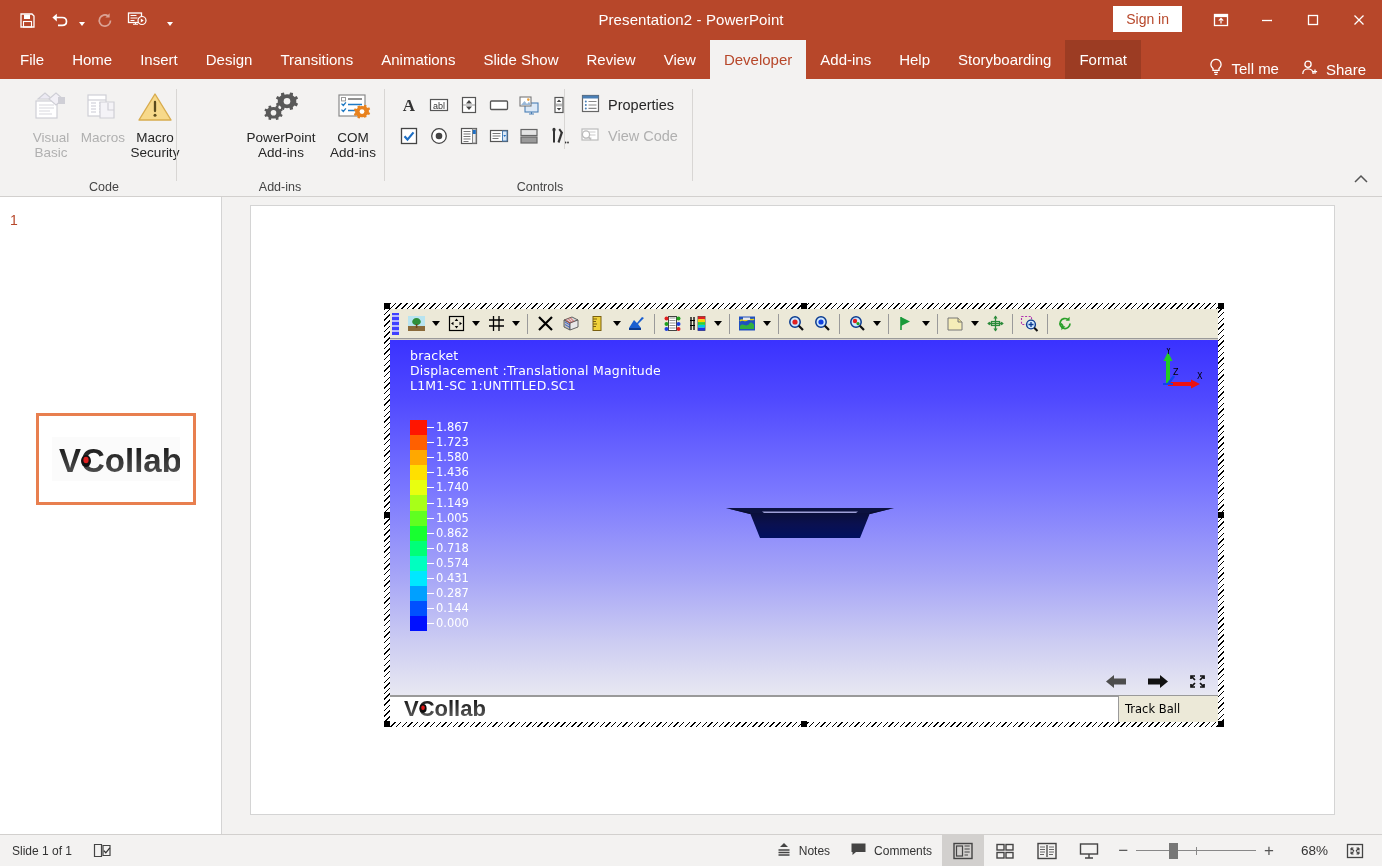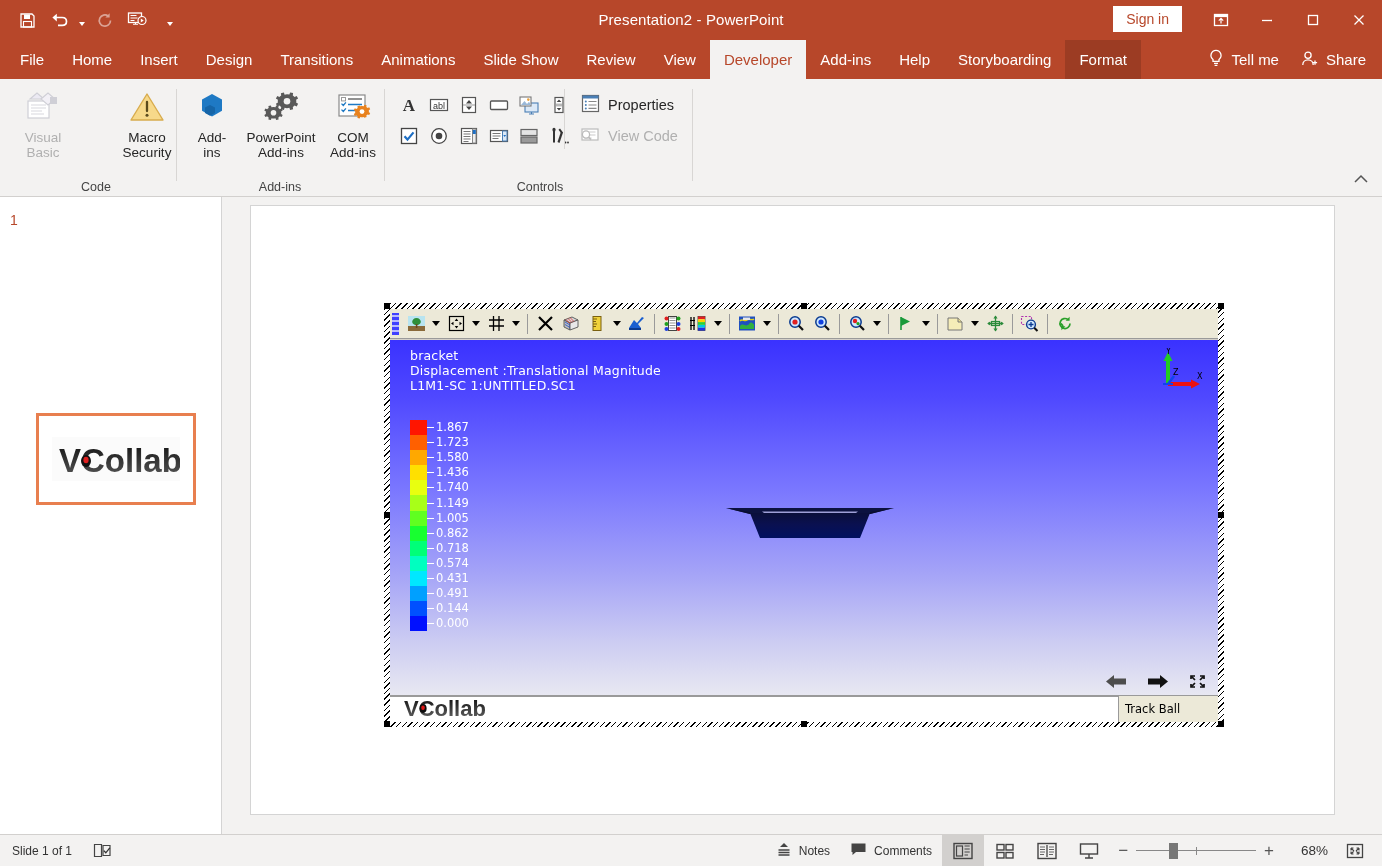--- a/index.html
+++ b/index.html
@@ -36,21 +36,21 @@
     position:absolute; left:0; top:40px; width:1382px; height:39px;
     background:#b7472a;
   }
   .tabs{ position:absolute; left:6px; top:0; display:flex; height:39px; align-items:stretch;}
   .tab{
     color:#fff; font-size:15px; padding:0 14px; display:flex; align-items:center;
     cursor:pointer; white-space:nowrap;
   }
   .tab.active{ background:#f3f2f1; color:#b7472a; }
   .tab.contextual{ background:#9c3c23; color:#fff; }
-  .rightbar{ position:absolute; right:4px; top:0; height:39px; display:flex; align-items:center; color:#fff; }
+  .rightbar{ position:absolute; right:4px; top:0; height:39px; display:flex; align-items:flex-end; color:#fff; }
   .tellme{ display:flex; align-items:center; gap:7px; font-size:15px; padding:0 10px; cursor:pointer; }
   .share{ display:flex; align-items:center; gap:6px; font-size:15px; padding:0 12px; cursor:pointer; }
   
   .ribbon{
     position:absolute; left:0; top:79px; width:1382px; height:118px;
     background:#f3f2f1; border-bottom:1px solid #d2d0ce;
   }
   .rgroup{ position:absolute; top:0; height:118px; }
   .rgroup-label{
     position:absolute; bottom:3px; left:0; width:100%; text-align:center;
@@ -250,60 +250,62 @@
             <path d="M14 10.5v4.2M11.9 12.6h4.2" stroke="#fff" stroke-width="1.3"></path>
           </svg>
       </span>
       <span>Share</span>
     </div>
   </div>
 </div>
 
 <div class="ribbon">
 
-  <div class="rgroup" style="left:8px;width:176px;">
+  <div class="rgroup" style="left:16px;width:176px;">
     <div class="bigbtn disabled" style="left:4px">
       <div class="ico">
         <svg width="38" height="34" viewBox="0 0 38 34">
           <rect x="4" y="11" width="21" height="17" fill="#fff" stroke="#cfcfd6" stroke-width="1.2"></rect>
           <path d="M7 15h15M7 18h15M7 21h11M7 24h13" stroke="#d8d8de" stroke-width="1.2"></path>
           <path d="M6 9 13 3l7 6z" fill="#eceaf3" stroke="#cfcfd6" stroke-width="1.1"></path>
           <path d="M17 9 24 3l7 6-7 6z" fill="#f2f0f6" stroke="#cfcfd6" stroke-width="1.1"></path>
           <rect x="26" y="7" width="7" height="7" fill="#cfcfd6"></rect>
         </svg>
       </div>
       <div>Visual</div>
       <div>Basic</div>
     </div>
+    <div class="bigbtn disabled" style="left:56px">
+      <div class="ico">
+        <svg width="38" height="34" viewBox="0 0 38 34">
+          <rect x="4" y="5" width="18" height="21" fill="#fff" stroke="#cfcfd6" stroke-width="1.2"></rect>
+          <path d="M4 10h18" stroke="#cfcfd6" stroke-width="1.2"></path>
+          <path d="M7 13h5M7 16h5M7 19h5M7 22h5M15 13h5M15 16h5M15 19h5M15 22h5" stroke="#dcdce2" stroke-width="1.3"></path>
+          <path d="M16 12h14v16H16z" fill="#f4f3f7" stroke="#cfcfd6" stroke-width="1.2"></path>
+          <path d="M24 13v7h6" fill="none" stroke="#cfcfd6" stroke-width="1.2"></path>
+        </svg>
+      </div>
+      <div>Macros</div>
+    </div>
     <div class="bigbtn" style="left:106px;width:66px">
       <div class="ico">
         <svg width="40" height="34" viewBox="0 0 40 34">
           <path d="M20 4 36 30H4z" fill="#f7d98a" stroke="#d8ac4e" stroke-width="1.4" stroke-linejoin="round"></path>
           <path d="M20 12v9" stroke="#5a4a1c" stroke-width="2.3" stroke-linecap="round"></path>
           <circle cx="20" cy="25.3" r="1.5" fill="#5a4a1c"></circle>
         </svg>
       </div>
       <div>Macro</div>
       <div>Security</div>
     </div>
     <div class="rgroup-label">Code</div>
   </div>
   <div class="rsep" style="left:176px"></div>
 
   <div class="rgroup" style="left:180px;width:200px;">
-    <div class="bigbtn" style="left:4px;width:56px">
-      <div class="ico">
-        <svg width="36" height="34" viewBox="0 0 36 34">
-          <path d="M18 4l10 5.6v11.2L18 26.4 8 20.8V9.6z" fill="#1e79c4"></path>
-          <path d="M11 17.5 16 15l5 2.5v5.5l-5 2.7-5-2.7z" fill="#1565a8"></path>
-        </svg>
-      </div>
-      <div>Add-</div>
-      <div>ins</div>
-    </div>
     <div class="bigbtn" style="left:58px;width:86px">
       <div class="ico">
         <svg width="40" height="34" viewBox="0 0 40 34">
           <g fill="#595959">
             <path d="M26 4.2a7.2 7.2 0 0 1 2.4.4l.7-2.2 3 .7-.3 2.3c.7.4 1.3.9 1.8 1.5l2.1-1 1.4 2.7-2 1.2c.1.4.2.9.2 1.4s-.1 1-.2 1.4l2 1.2-1.4 2.7-2.1-1c-.5.6-1.1 1.1-1.8 1.5l.3 2.3-3 .7-.7-2.2a7.2 7.2 0 0 1-4.8 0l-.7 2.2-3-.7.3-2.3a7.3 7.3 0 0 1-1.8-1.5l-2.1 1-1.4-2.7 2-1.2a7.5 7.5 0 0 1 0-2.8l-2-1.2L16.3 6l2.1 1c.5-.6 1.1-1.1 1.8-1.5l-.3-2.3 3-.7.7 2.2A7.2 7.2 0 0 1 26 4.2z"></path>
           </g>
           <circle cx="26" cy="11.2" r="3.3" fill="#f3f2f1"></circle>
           <g fill="#595959">
             <path d="M12.5 17a6 6 0 0 1 2 .3l.6-1.8 2.5.6-.3 1.9c.6.3 1.1.7 1.5 1.2l1.8-.8 1.1 2.2-1.6 1c.1.4.2.8.2 1.2s-.1.8-.2 1.1l1.6 1-1.1 2.2-1.8-.8c-.4.5-.9.9-1.5 1.2l.3 1.9-2.5.6-.6-1.8a6 6 0 0 1-4 0l-.6 1.8-2.5-.6.3-1.9a6 6 0 0 1-1.5-1.2l-1.8.8-1.1-2.2 1.6-1a6.2 6.2 0 0 1 0-2.3l-1.6-1 1.1-2.2 1.8.8c.4-.5.9-.9 1.5-1.2l-.3-1.9 2.5-.6.6 1.8a6 6 0 0 1 2-.3z"></path>
           </g>
@@ -724,21 +726,21 @@
                 <div class="legend-val">0.574</div>
               </div>
               <div class="legend-row">
                 <div class="legend-sw" style="background:#00e8ff"></div>
                   <div class="legend-tick"></div>
                 <div class="legend-val">0.431</div>
               </div>
               <div class="legend-row">
                 <div class="legend-sw" style="background:#00a0ff"></div>
                   <div class="legend-tick"></div>
-                <div class="legend-val">0.491</div>
+                <div class="legend-val">0.287</div>
               </div>
               <div class="legend-row">
                 <div class="legend-sw" style="background:#0050ff"></div>
                   <div class="legend-tick"></div>
                 <div class="legend-val">0.144</div>
               </div>
               <div class="legend-row">
                 <div class="legend-sw" style="background:#0010ff"></div>
                   <div class="legend-tick"></div>
                 <div class="legend-val">0.000</div>

